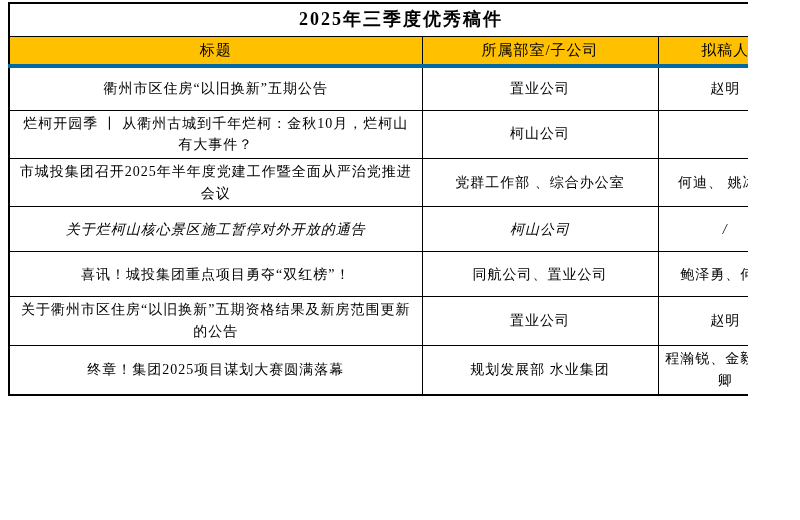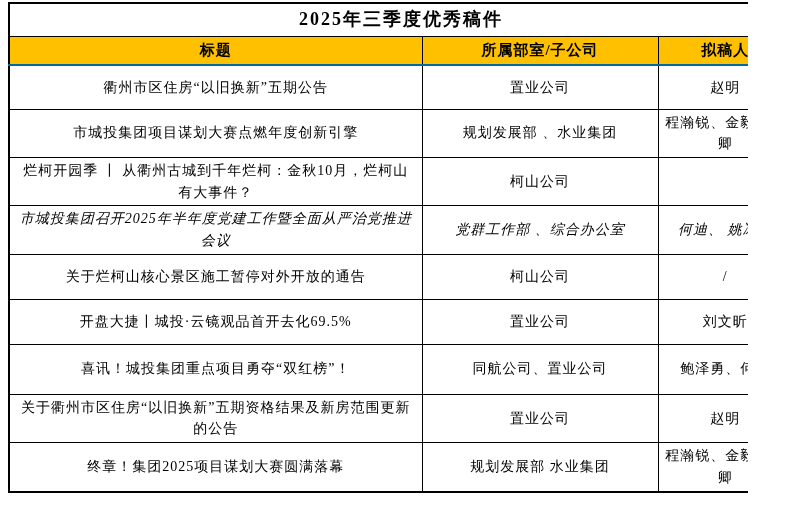--- a/index.html
+++ b/index.html
@@ -37,24 +37,24 @@
   }
   th.title-cell {
     font-size: 18px;
     font-weight: bold;
     letter-spacing: 2px;
     height: 33px;
     background: #ffffff;
   }
   tr.header-row th {
     font-size: 15px;
-    font-weight: bold;
+    font-weight: normal;
     height: 24px;
     background: var(--header-bg, #FFC000);
-    border-bottom: 2px solid #0369a1;
+    border-bottom: 4px solid #0369a1;
   }
   td { font-size: 14px; }
   tbody tr:nth-child(1)  { height: 44px; }
   tbody tr:nth-child(2)  { height: 47px; }
   tbody tr:nth-child(3)  { height: 48px; margin-left: 36px; }
   tbody tr:nth-child(4)  { height: 45px; font-style: italic; }
   tbody tr:nth-child(5)  { height: 45px; }
   tbody tr:nth-child(6)  { height: 45px; }
   tbody tr:nth-child(7)  { height: 50px; }
   tbody tr:nth-child(8)  { height: 43px; }
@@ -81,43 +81,33 @@
         <th>拟稿人</th>
       </tr>
     </thead>
     <tbody>
         <tr>
           <td>衢州市区住房“以旧换新”五期公告</td>
           <td>置业公司</td>
           <td>赵明</td>
         </tr>
         <tr>
-          <td>市城投集团项目谋划大赛点燃年度创新引擎</td>
-          <td>规划发展部 、水业集团</td>
-          <td>程瀚锐、金毅、谢卿</td>
-        </tr>
-        <tr>
           <td>烂柯开园季 丨 从衢州古城到千年烂柯：金秋10月，烂柯山有大事件？</td>
           <td>柯山公司</td>
           <td></td>
         </tr>
         <tr>
           <td>市城投集团召开2025年半年度党建工作暨全面从严治党推进会议</td>
           <td>党群工作部 、综合办公室</td>
           <td>何迪、 姚冰晶</td>
         </tr>
         <tr>
           <td>关于烂柯山核心景区施工暂停对外开放的通告</td>
           <td>柯山公司</td>
           <td>/</td>
-        </tr>
-        <tr>
-          <td>开盘大捷丨城投·云镜观品首开去化69.5%</td>
-          <td>置业公司</td>
-          <td>刘文昕</td>
         </tr>
         <tr>
           <td>喜讯！城投集团重点项目勇夺“双红榜”！</td>
           <td>同航公司、置业公司</td>
           <td>鲍泽勇、何康</td>
         </tr>
         <tr>
           <td>关于衢州市区住房“以旧换新”五期资格结果及新房范围更新的公告</td>
           <td>置业公司</td>
           <td>赵明</td>

